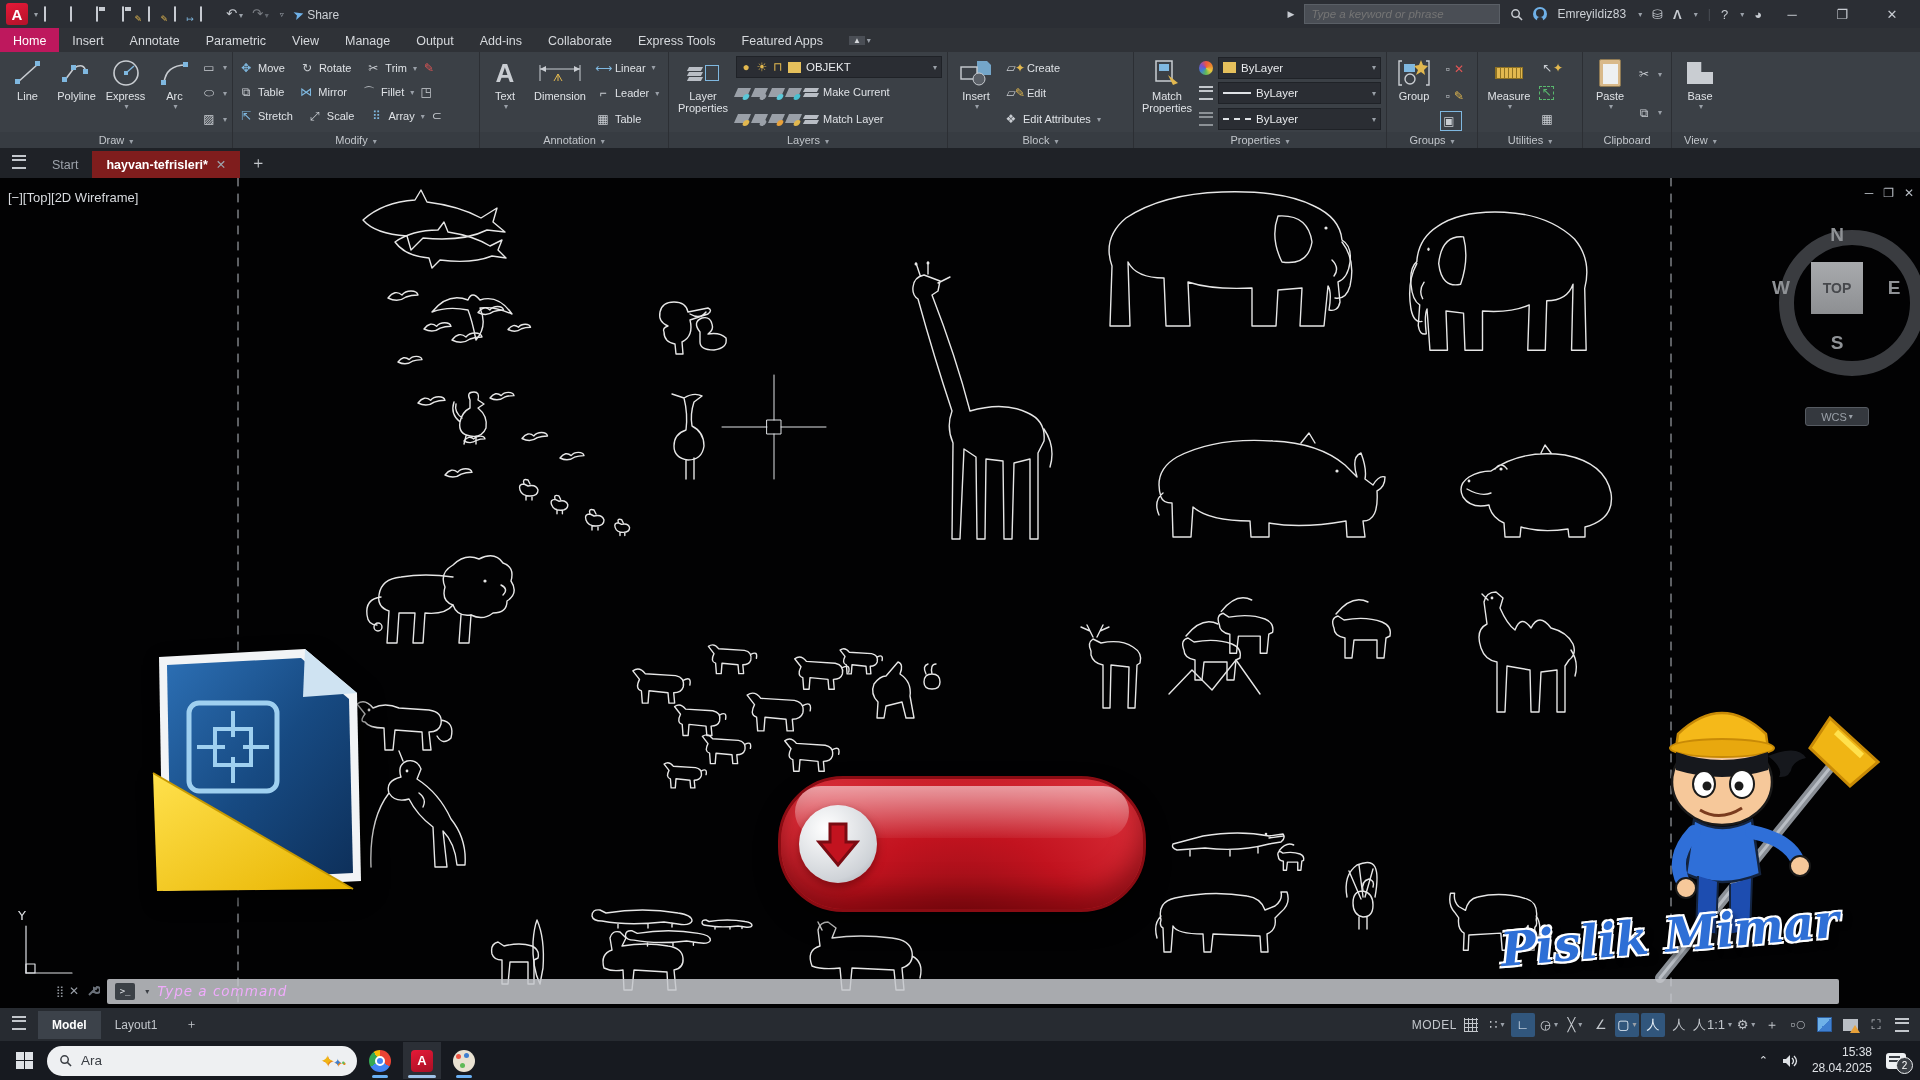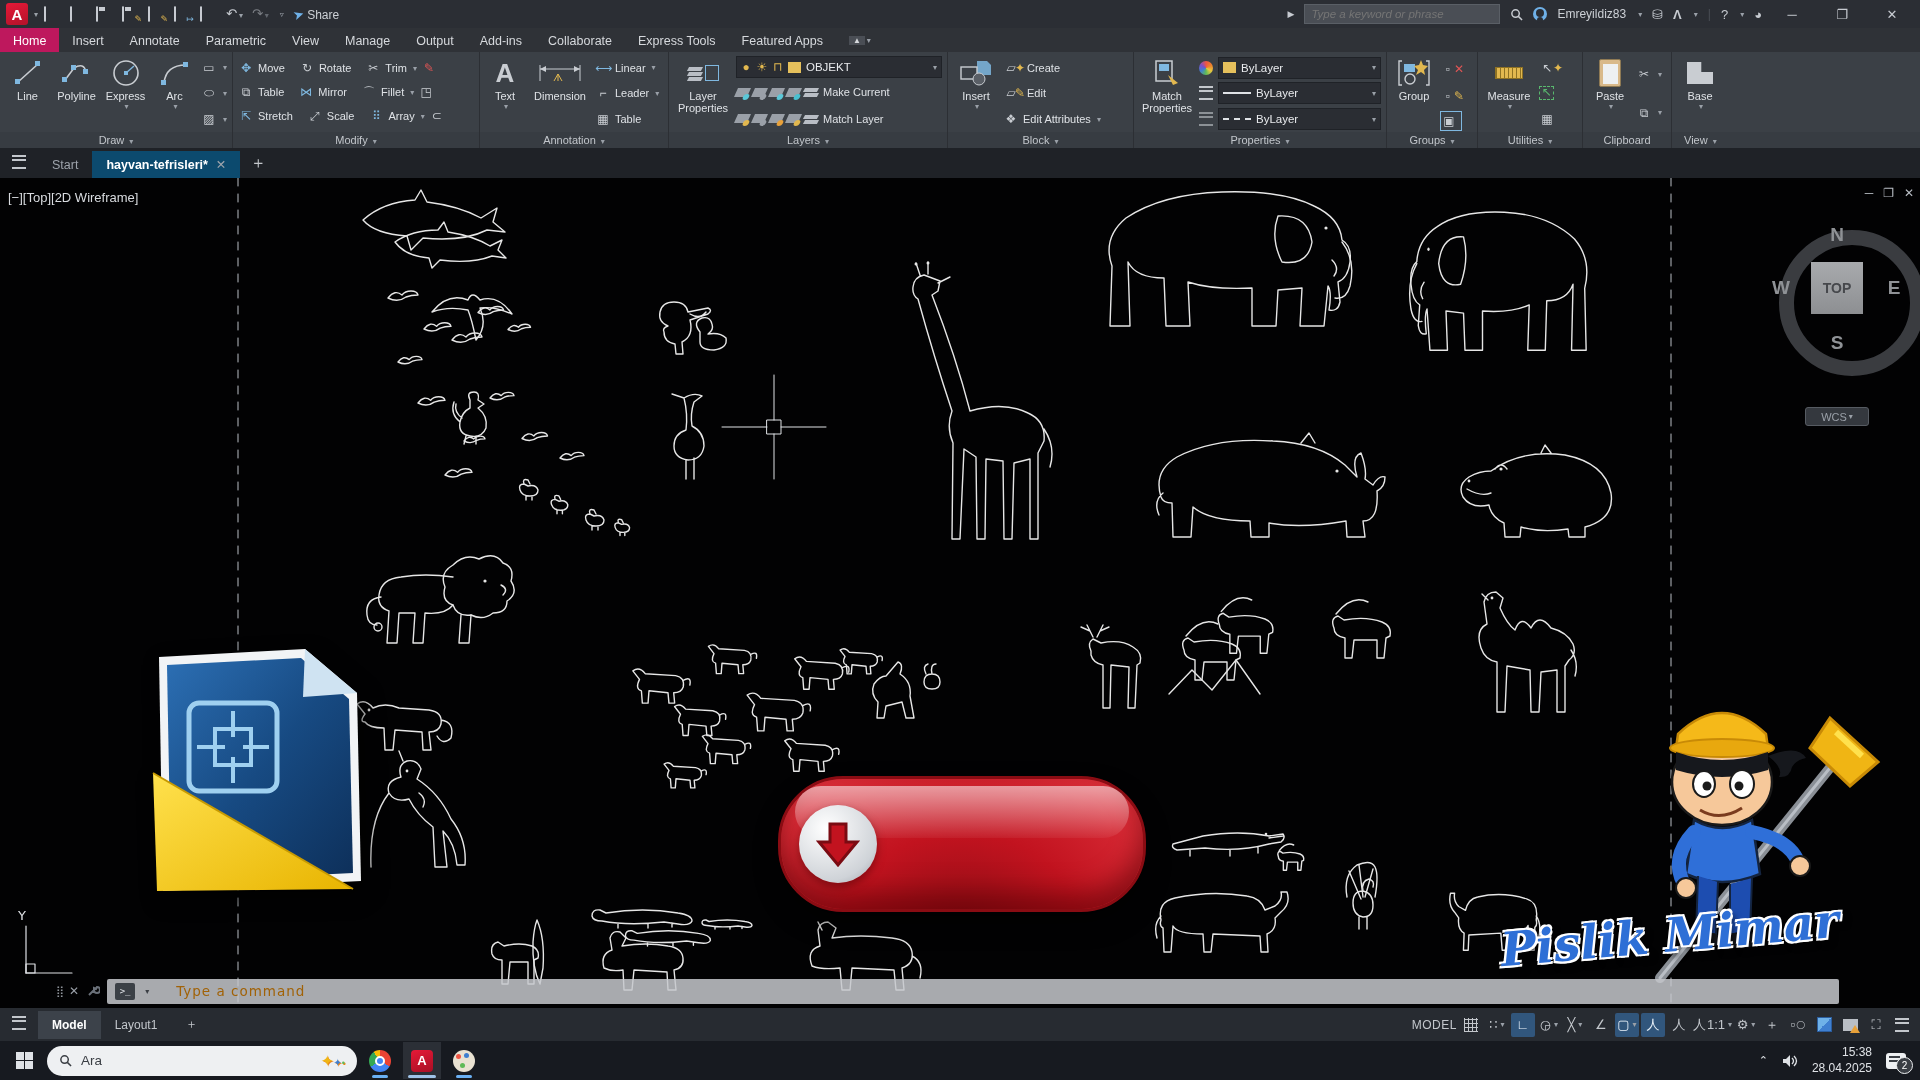--- a/index.html
+++ b/index.html
@@ -56,21 +56,21 @@
   .clipico{width:20px;height:26px;background:#d9b98a;border:1px solid #8f7a54;border-radius:2px;position:relative;}
   .clipico:after{content:"";position:absolute;left:3px;top:4px;width:15px;height:20px;background:#eef0f2;}
   .baseico{width:26px;height:22px;background:#c9cdd2;clip-path:polygon(0 0,55% 0,55% 45%,100% 45%,100% 100%,0 100%);}
   .wheel{width:14px;height:14px;border-radius:50%;display:inline-block;
          background:conic-gradient(#e54,#ec7f2b,#e8c840,#5fba57,#3f7fd0,#7b4fc9,#e54);}
   .bars{width:14px;height:10px;display:inline-block;border-top:2px solid #c3c7cc;border-bottom:2px solid #c3c7cc;position:relative;}
   .bars:after{content:"";position:absolute;left:0;right:0;top:2px;height:2px;background:#c3c7cc;}
   
   .filetabs{height:30px;background:#1f2227;display:flex;align-items:flex-end;color:#9da3ab;font-size:12.5px;}
   .ftab{padding:6px 14px;display:flex;align-items:center;gap:8px;}
-  .ftab.active{background:#0c4a6e;color:#fff;font-weight:bold;}
+  .ftab.active{background:#7f1d1d;color:#fff;font-weight:bold;}
   .plus{color:#c3c7cc;font-size:16px;padding:0 10px 4px;}
   
   .canvas{position:absolute;left:0;top:178px;width:1920px;height:830px;background:#020203;overflow:hidden;}
   .vplabel{position:absolute;left:8px;top:12px;color:#d8dbdf;font-size:13px;z-index:3;}
   .vpctrls{position:absolute;right:6px;top:8px;color:#b9bec5;font-size:12px;z-index:3;display:flex;gap:10px;}
   .cube{position:absolute;left:1762px;top:35px;width:150px;height:215px;z-index:3;color:#8f9296;}
   .ring{position:absolute;left:17px;top:17px;width:116px;height:116px;border-radius:50%;border:15px solid #3a3c40;}
   .cletter{position:absolute;font-weight:bold;font-size:19px;transform:translate(-50%,-50%);}
   .topface{position:absolute;left:49px;top:49px;width:52px;height:52px;background:linear-gradient(#a8aaad,#8d8f92);
            display:flex;align-items:center;justify-content:center;color:#46484c;font-weight:bold;font-size:14px;}
@@ -96,21 +96,21 @@
   .wm{position:absolute;left:1500px;top:726px;width:420px;z-index:5;transform:rotate(-5deg);
       font-family:"DejaVu Serif","Liberation Serif",serif;font-style:italic;font-weight:bold;font-size:47px;color:#2e6fd6;
       text-shadow:-2px -2px 0 #fff,2px -2px 0 #fff,-2px 2px 0 #fff,2px 2px 0 #fff,4px 5px 6px rgba(0,0,0,.6);}
   .char{position:absolute;left:1598px;top:508px;z-index:4;}
   
   .cmdwrap{position:absolute;left:56px;top:800px;z-index:6;display:flex;align-items:center;gap:7px;height:26px;}
   .cmdgrip{color:#8f949b;font-size:11px;letter-spacing:-2px;}
   .cmdbar{width:1716px;height:25px;background:rgba(197,200,205,.85);border-radius:2px;display:flex;align-items:center;gap:8px;padding:0 8px;}
   .cmdico{width:20px;height:17px;background:#3b4046;border-radius:2px;color:#dfe2e6;font-size:9px;
           display:flex;align-items:center;justify-content:center;font-family:"DejaVu Sans Mono",monospace;}
-  .cmdtxt{color:#a16207;font-size:13.5px;font-family:"DejaVu Sans",sans-serif;letter-spacing:1px;margin-left:19px;}
+  .cmdtxt{color:#f0abfc;font-style:italic;font-size:13.5px;font-family:"DejaVu Sans",sans-serif;letter-spacing:1px;}
   
   .statusbar{position:absolute;left:0;top:1008px;width:1920px;height:33px;background:#272b31;display:flex;align-items:center;
              color:#c3c7cc;font-size:12px;z-index:7;}
   .stab{padding:7px 14px;}
   .stab.active{background:#3c424a;color:#fff;font-weight:bold;}
   .sright{margin-left:auto;display:flex;align-items:center;gap:2px;padding-right:6px;}
   .sic{min-width:24px;height:24px;display:flex;align-items:center;justify-content:center;gap:1px;font-size:13px;border-radius:2px;}
   .sic.on{background:#31567c;color:#eaf2fa;}
   .gridic{width:14px;height:14px;background-image:repeating-linear-gradient(0deg,#c3c7cc 0 1px,transparent 1px 4px),
           repeating-linear-gradient(90deg,#c3c7cc 0 1px,transparent 1px 4px);}

